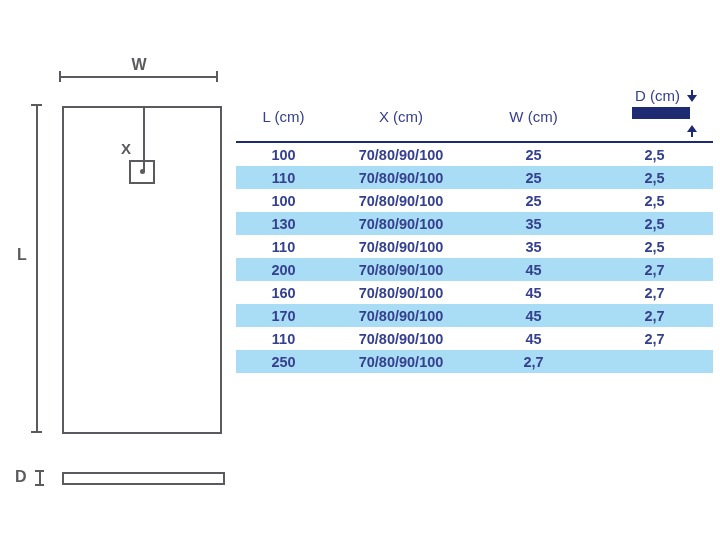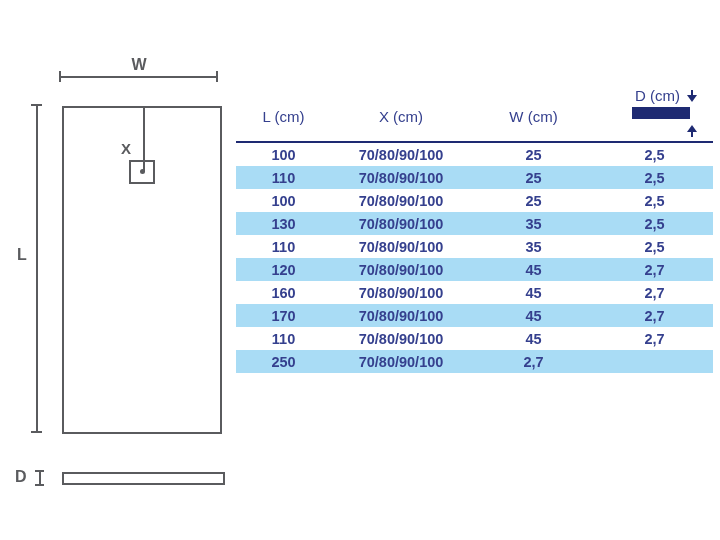--- a/index.html
+++ b/index.html
@@ -132,21 +132,21 @@
       <div>35</div>
       <div>2,5</div>
     </div>
       <div class="row">
       <div>110</div>
       <div>70/80/90/100</div>
       <div>35</div>
       <div>2,5</div>
     </div>
       <div class="row hl">
-      <div>120</div>
+      <div>200</div>
       <div>70/80/90/100</div>
       <div>45</div>
       <div>2,7</div>
     </div>
       <div class="row">
       <div>160</div>
       <div>70/80/90/100</div>
       <div>45</div>
       <div>2,7</div>
     </div>

